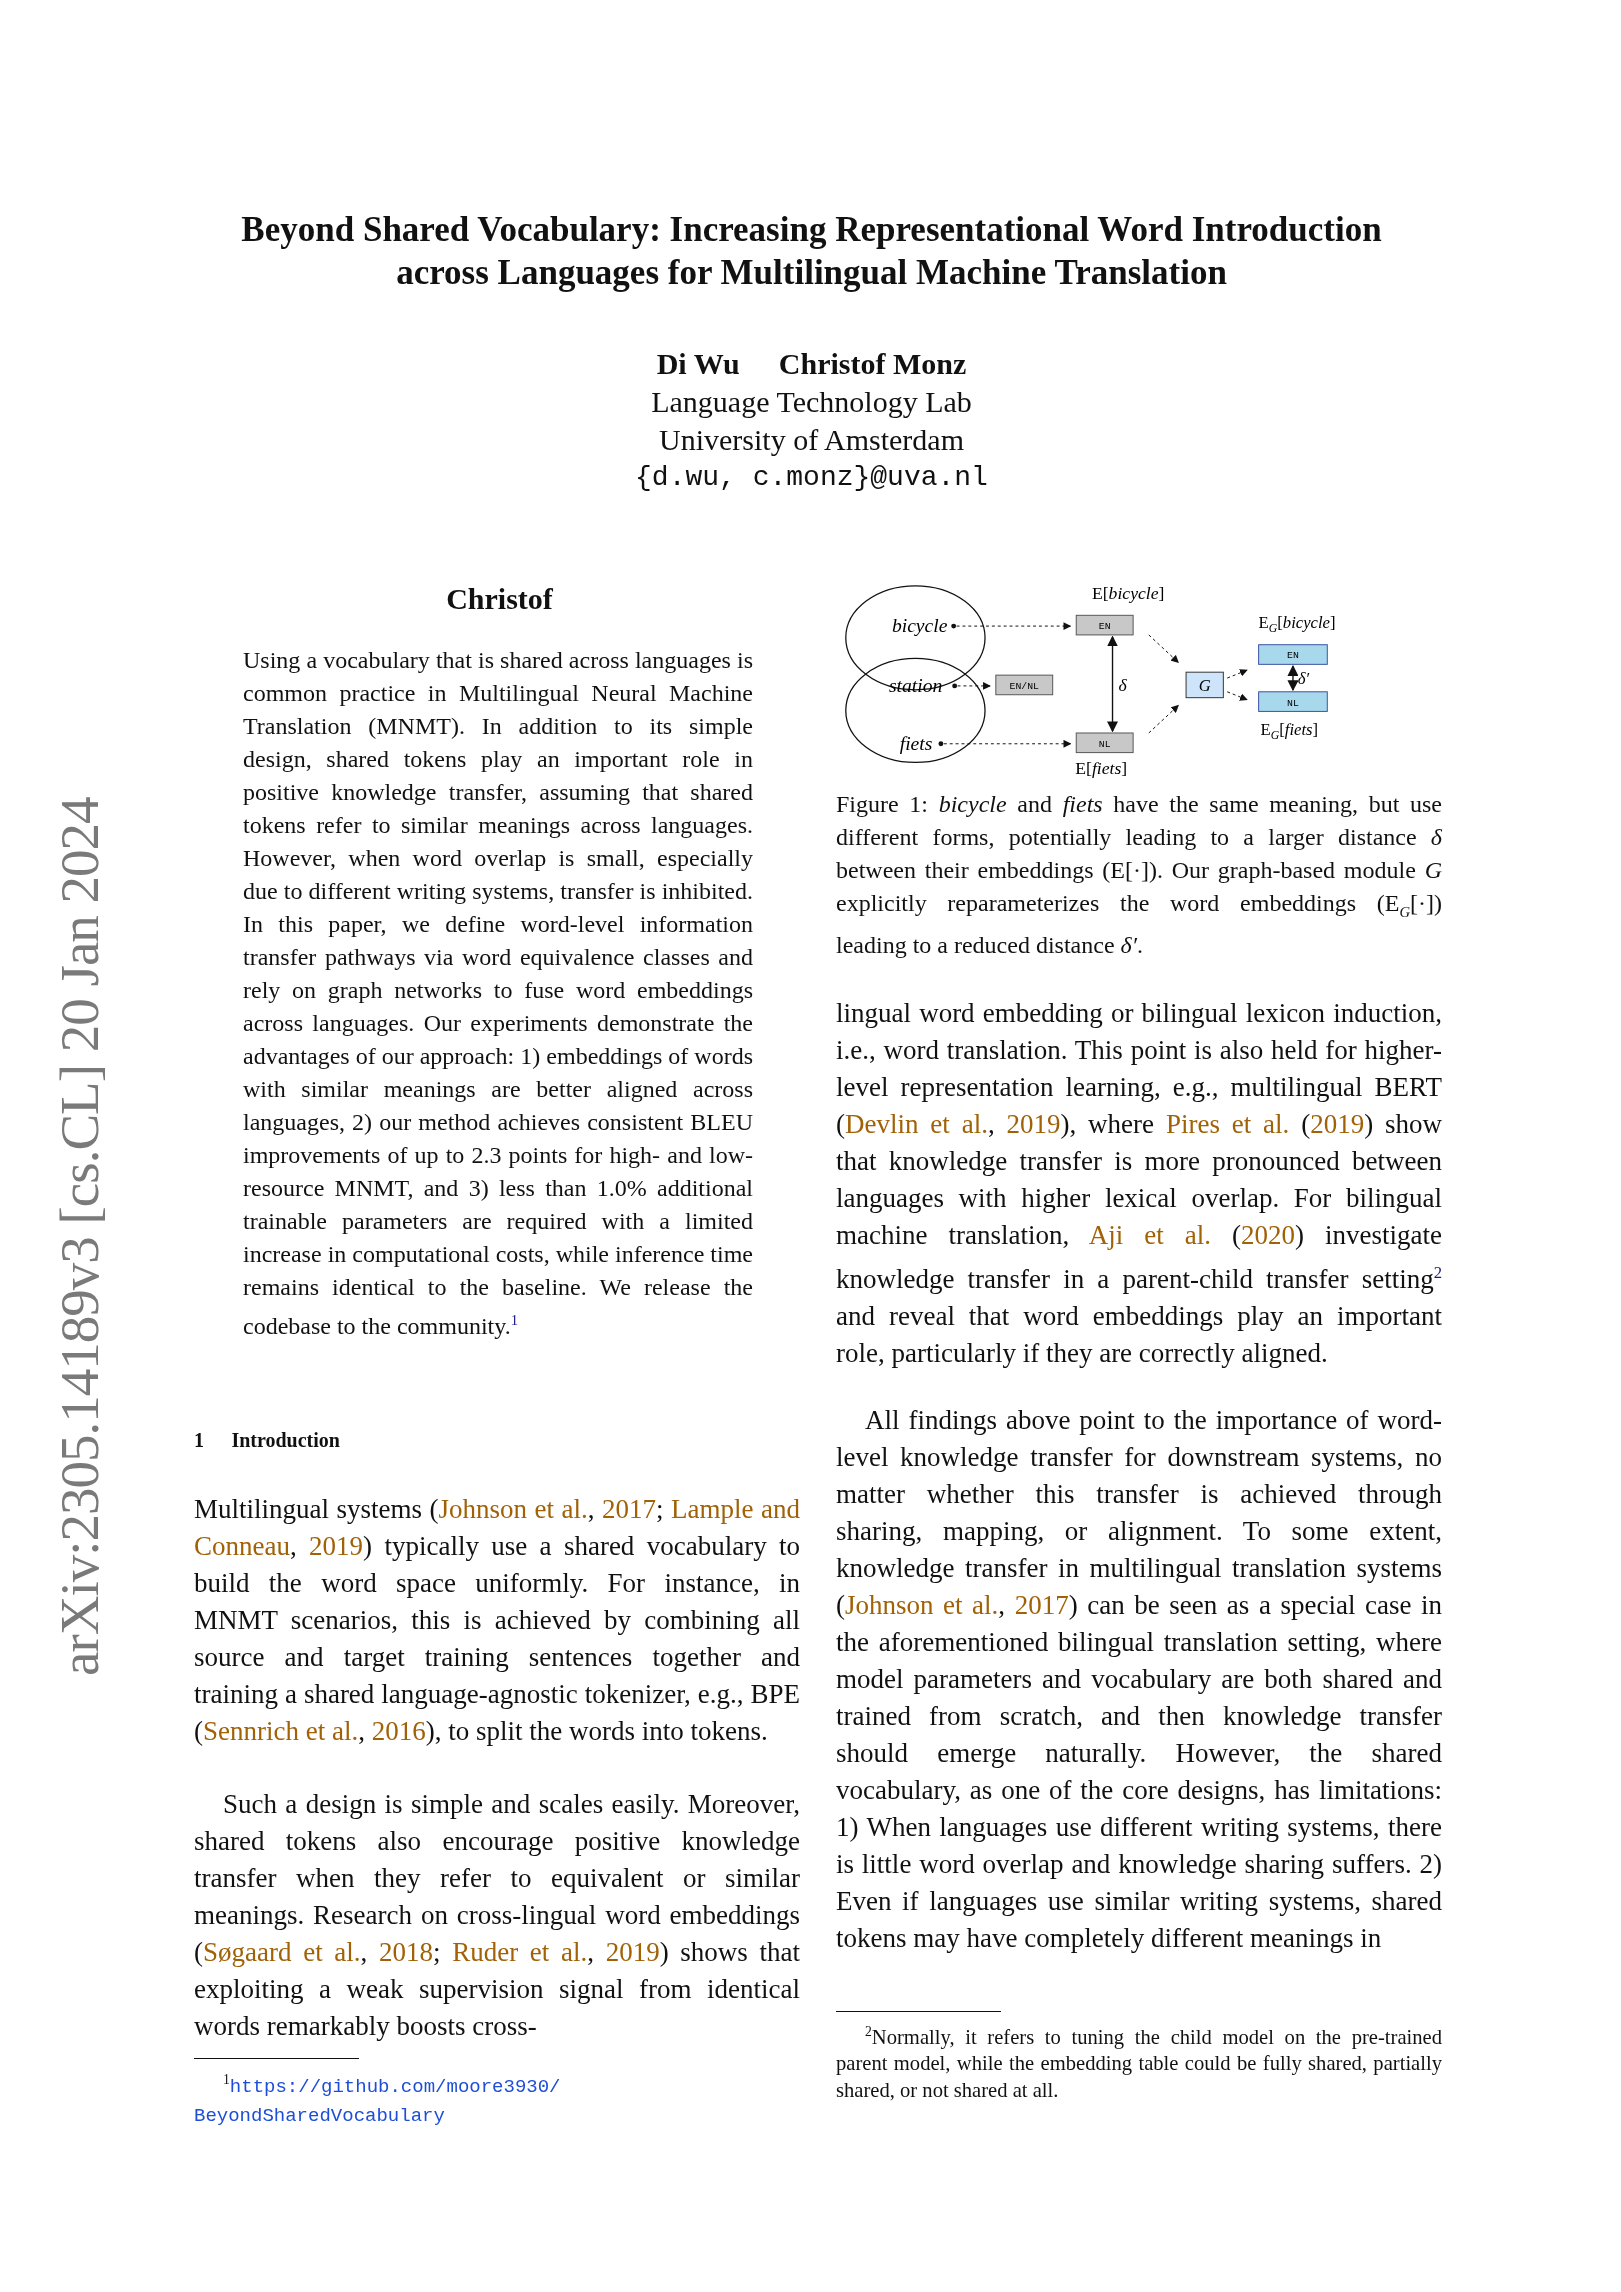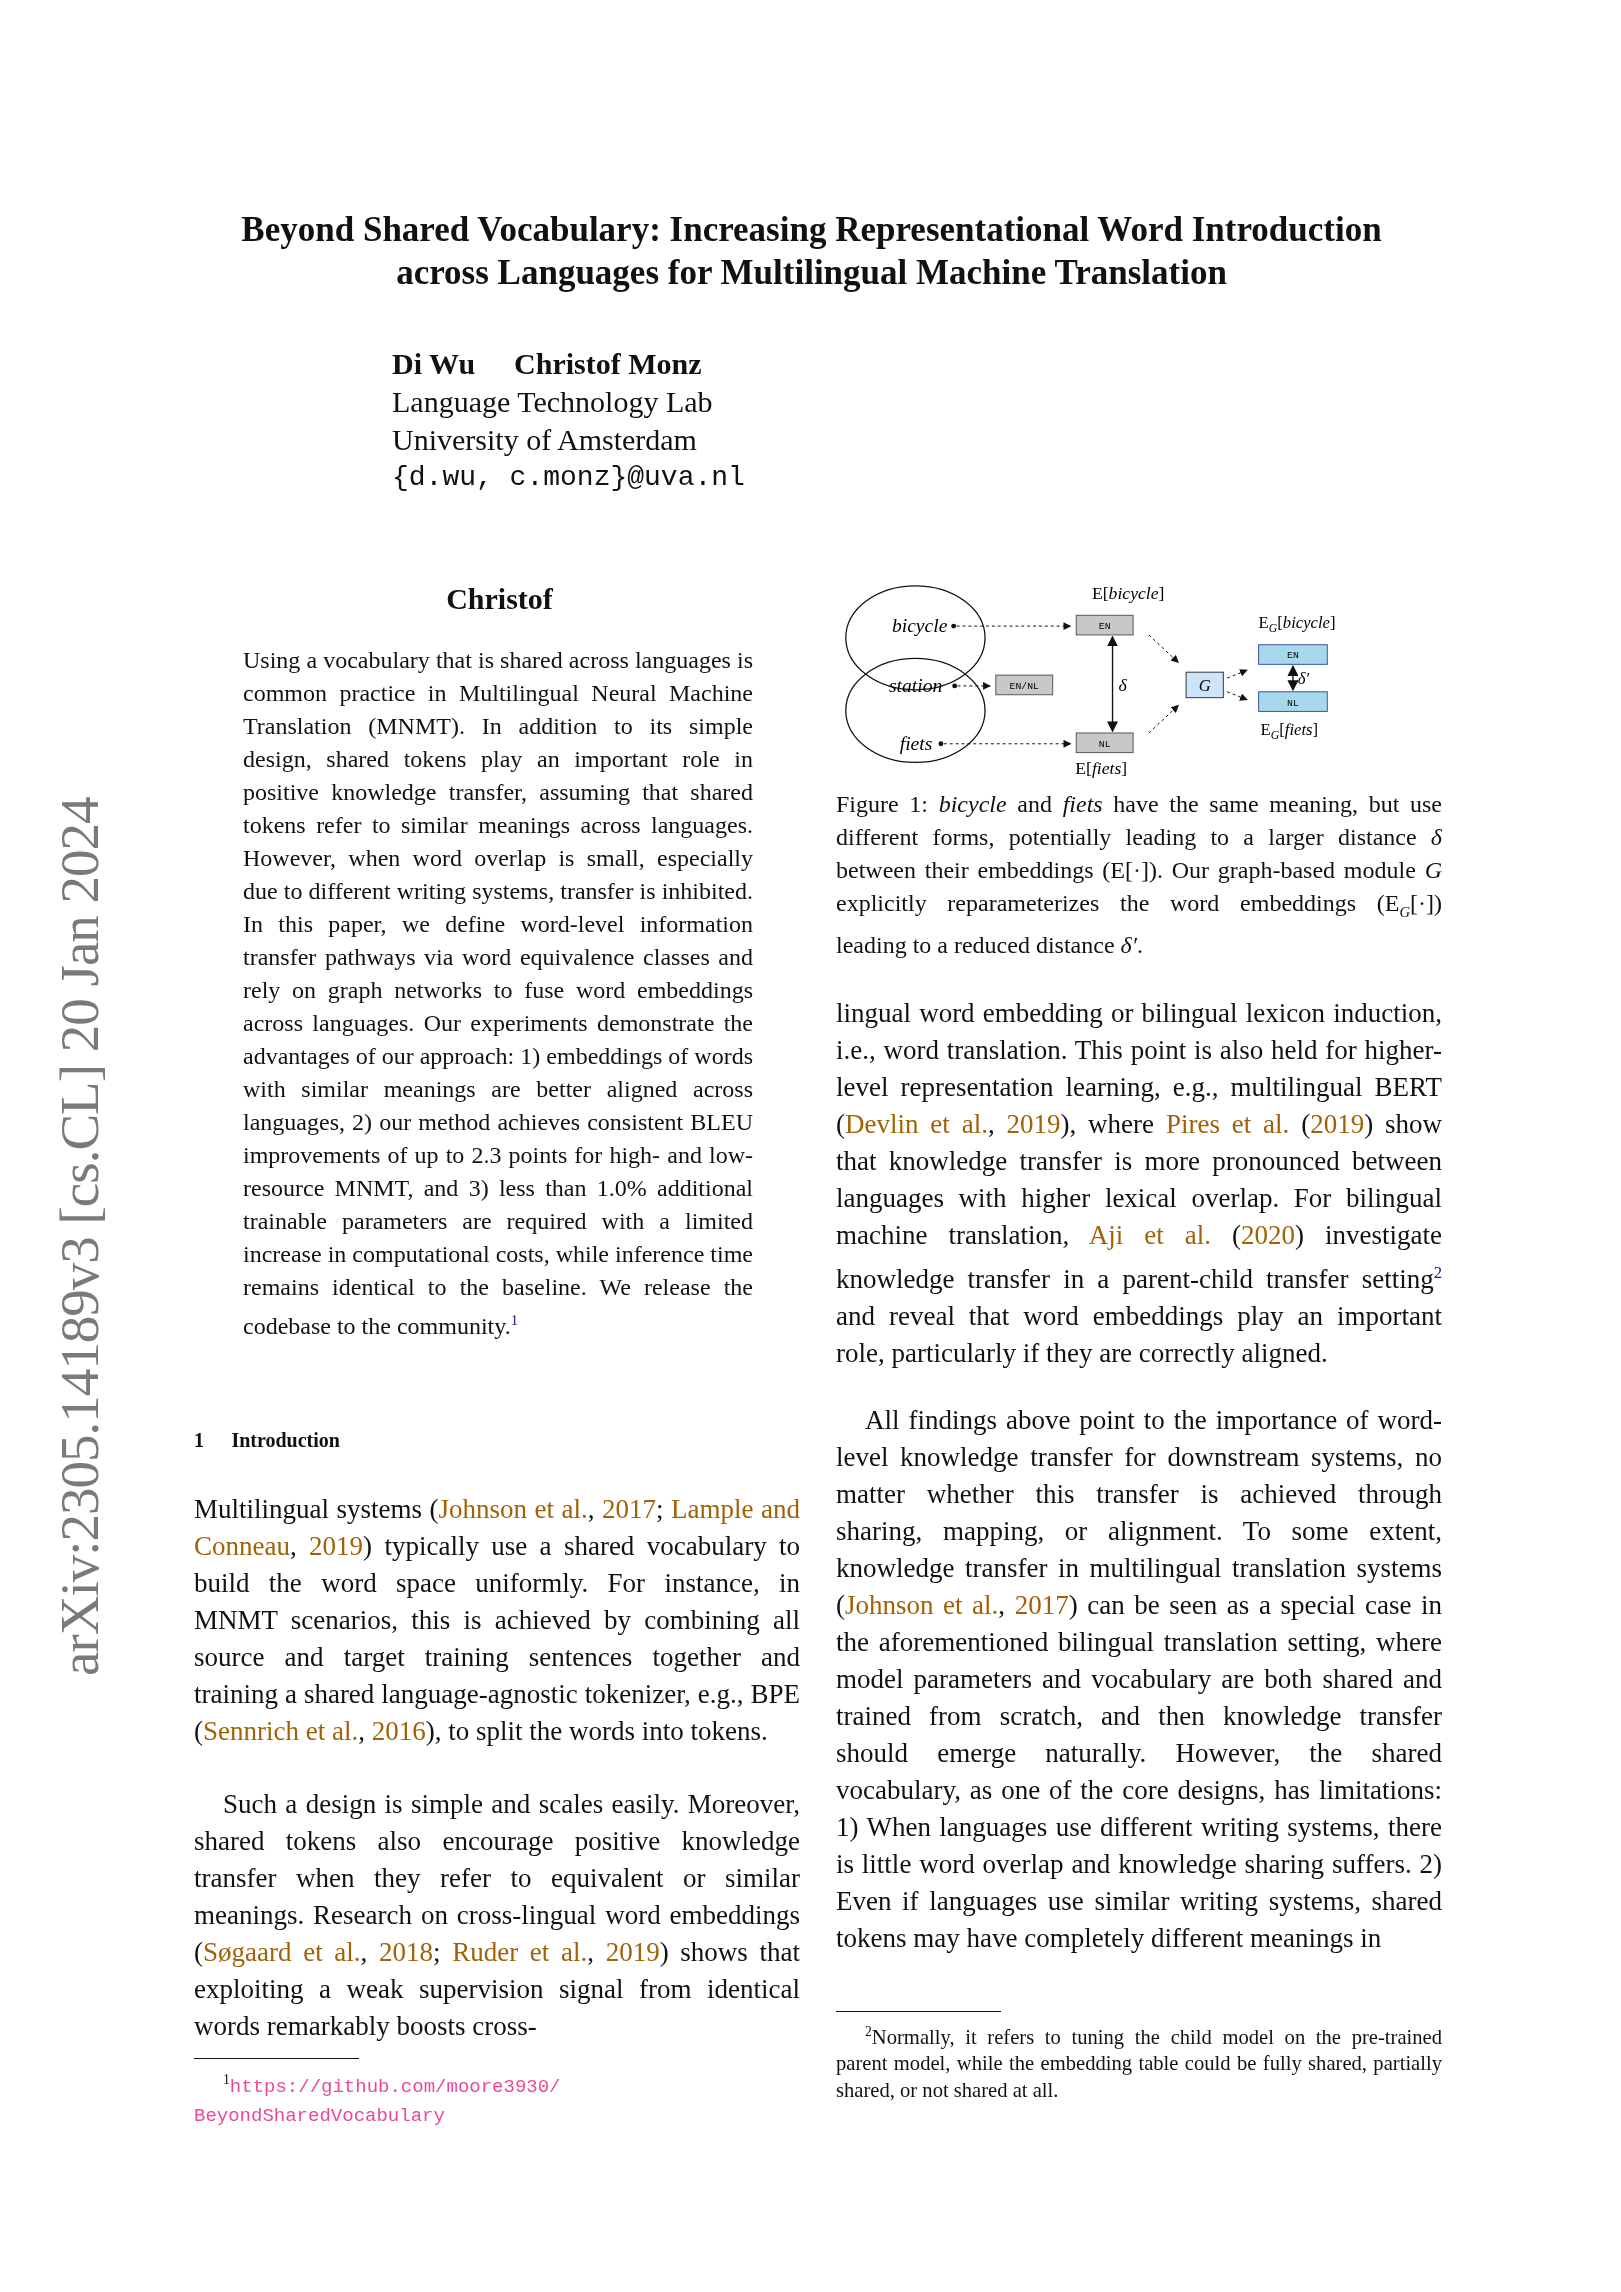--- a/index.html
+++ b/index.html
@@ -9,42 +9,42 @@
   a, .link { color:#a16207; text-decoration:none; }
 
   
   #arxiv-stamp { position:absolute; left:41px; top:1676px; width:990px; height:78px;
       transform-origin:0 0; transform:rotate(-90deg);
       font-family:"Liberation Serif",serif; font-size:55px; color:#7a7a7a;
       letter-spacing:-1px; white-space:nowrap; line-height:78px; }
 
   #title { position:absolute; left:147px; top:208px; width:1329px; text-align:center;
       font-weight:bold; font-size:35px; line-height:43px; }
-  #authors { position:absolute; left:392px; top:345px; width:839px; 
+  #authors { position:absolute; left:392px; top:345px; width:839px; text-align:center;
       font-size:30px; line-height:38px; }
   #authors .names { font-weight:bold; }
   #authors .names span + span { margin-left:39px; }
   #authors .email { font-family:"Liberation Mono",monospace; font-size:28px; }
 
   
   #abstract-heading { position:absolute; left:186px; top:582px; width:627px; text-align:center;
       font-weight:bold; font-size:30px; }
   #abstract-body { position:absolute; left:243px; top:644px; width:510px;
       font-size:24px; line-height:33px; text-align:justify; hyphens:manual; }
   #abstract-body sup { color:#1a1a8a; font-size:14.7px; }
 
   #intro-heading { position:absolute; left:194px; top:1429px; font-weight:bold; font-size:20px; }
   #intro-heading .num { margin-right:27.4px; }
   .col-text { position:absolute; font-size:27px; line-height:37px; text-align:justify; }
   #intro-p1 { left:194px; top:1491px; width:606px; }
   #intro-p2 { left:194px; top:1786px; width:606px; text-indent:29px; }
 
   #fn1-rule { position:absolute; left:194px; top:2058px; width:165px; border-top:1.5px solid #111; }
   #fn1 { position:absolute; left:194px; top:2066px; width:606px; font-size:20.6px; line-height:27.4px; }
-  #fn1 .mono { color:#ec4899; font-size:19px; }
+  #fn1 .mono { color:#1d4ed8; font-size:19px; }
   #fn1 sup { font-size:13.7px; margin-left:29px; }
 
   
   #figure { position:absolute; left:835px; top:576px; width:608px; height:211px; }
   #figure svg { display:block; }
   #caption { position:absolute; left:836px; top:788px; width:606px; font-size:24px; line-height:33px; text-align:justify; }
   #caption i { font-style:italic; }
   #right-p1 { left:836px; top:995px; width:606px; }
   #right-p2 { left:836px; top:1402px; width:606px; text-indent:29px; }
   #right-p1 sup { color:#1a1a8a; font-size:16.7px; }

